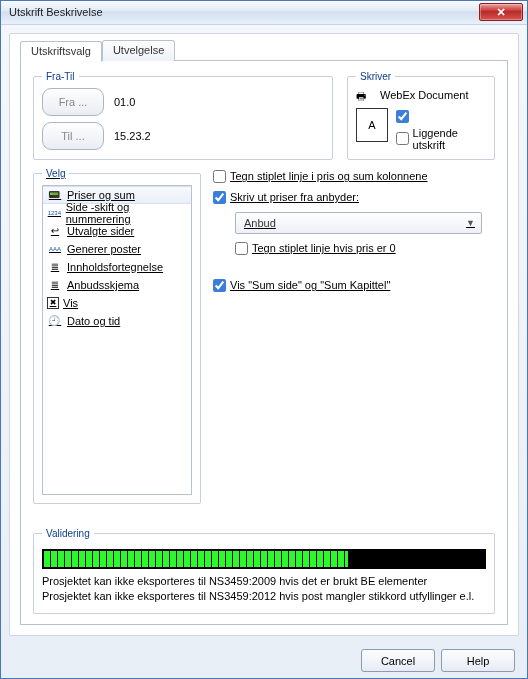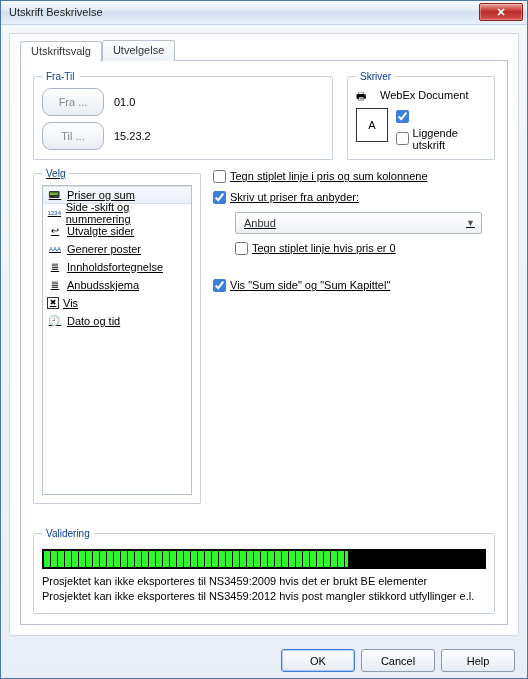--- a/index.html
+++ b/index.html
@@ -303,23 +303,20 @@
             <div class="prog-seg partial"></div>
           </div>
         <div class="valtext">Prosjektet kan ikke eksporteres til NS3459:2009 hvis det er brukt BE elementer</div>
         <div class="valtext">Prosjektet kan ikke eksporteres til NS3459:2012 hvis post mangler stikkord utfyllinger e.l.</div>
       </fieldset>
 
     </div>
   </div>
 
   <div class="footer">
-    <div class="winbtn default">
-      <span>OK</span>
-    </div>
     <div class="winbtn">
       <span>Cancel</span>
     </div>
     <div class="winbtn">
       <span>Help</span>
     </div>
   </div>
 </div>
 
 </body></html>

